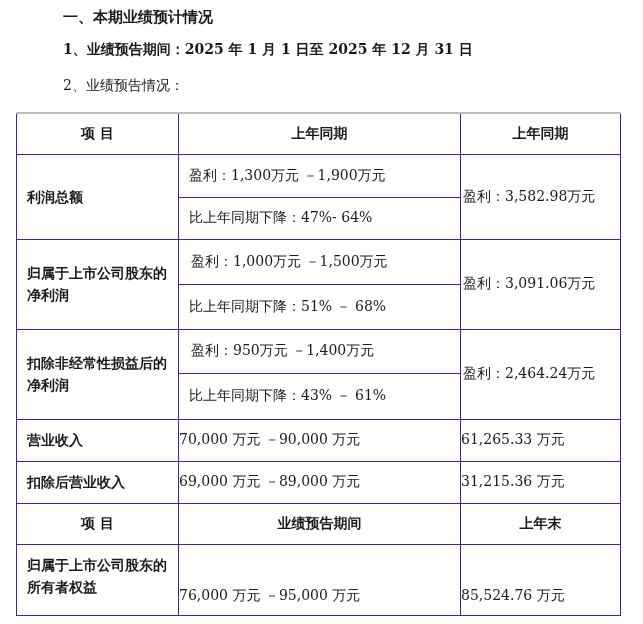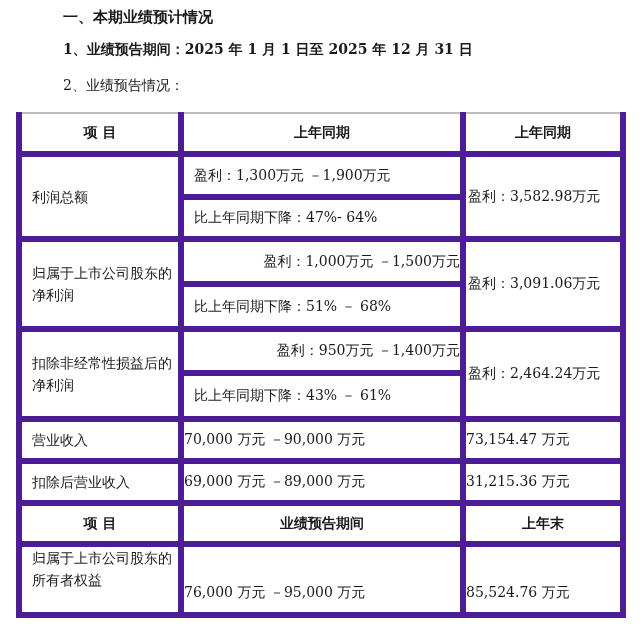--- a/index.html
+++ b/index.html
@@ -3,33 +3,33 @@
 <meta charset="utf-8">
 <style>
   html, body { margin:0; padding:0; background:#ffffff; }
   body { width:643px; height:624px; position:relative; overflow:hidden;
          font-family:"DejaVu Serif","Liberation Serif",serif; color:#1a1a1a; }
   .line { position:absolute; font-size:14px; white-space:nowrap; }
   .h1 { left:63px; top:8px; font-size:15px; font-weight:bold; font-family:Liberation Mono, monospace; }
   .p1 { left:63px; top:41px;font-weight:bold; }
   .p2 { left:63px; top:77px; }
   table { position:absolute; left:16px; top:112px; width:492px; border-collapse:collapse; table-layout:fixed; font-size:14px; }
-  td { border:6px solid #4c1d95; padding:0; vertical-align:middle; }
+  td { border:1px solid #4c1d95; padding:0; vertical-align:middle; }
   tr.top td { border-top:2px solid #bdbdbd; }
   .c1 { width:162px; }
   .c2 { width:282px; }
   .c3 { width:160px; }
   .hd { text-align:center; font-weight:bold; font-family:"DejaVu Sans","Liberation Sans",sans-serif; font-size:14px; }
-  .lbl { padding-left:10px; line-height:22px; }
+  .lbl { padding-left:10px; line-height:22px;font-weight:bold; }
   .sub { padding-left:10px; }
-  .sub.ind { padding-left:24px;text-align:right; }
+  .sub.ind { padding-left:12px; }
   .ctr { text-align:left; }
   .prev { padding-left:2px; }
   .bottomv { vertical-align:bottom; padding-bottom:10px; }
-  .toplbl { vertical-align:top; padding-top:0; }
+  .toplbl { vertical-align:top; padding-top:9px; }
 </style>
 </head>
 <body>
 
 <div class="line h1">一、本期业绩预计情况</div>
 <div class="line p1">1、业绩预告期间：2025 年 1 月 1 日至 2025 年 12 月 31 日</div>
 <div class="line p2">2、业绩预告情况：</div>
 
 <table>
   <colgroup>
@@ -67,21 +67,21 @@
     <td class="sub ind">盈利：950万元 －1,400万元</td>
     <td rowspan="2" class="prev">盈利：2,464.24万元</td>
   </tr>
   <tr style="height:46px">
     <td class="sub">比上年同期下降：43% － 61%</td>
   </tr>
 
   <tr style="height:42px">
     <td class="lbl">营业收入</td>
     <td class="ctr">70,000 万元  －90,000 万元</td>
-    <td class="ctr">73,154.47 万元</td>
+    <td class="ctr">61,265.33 万元</td>
   </tr>
 
   <tr style="height:42px">
     <td class="lbl">扣除后营业收入</td>
     <td class="ctr">69,000 万元  －89,000 万元</td>
     <td class="ctr">31,215.36 万元</td>
   </tr>
 
   <tr style="height:41px">
     <td class="hd">项  目</td>

